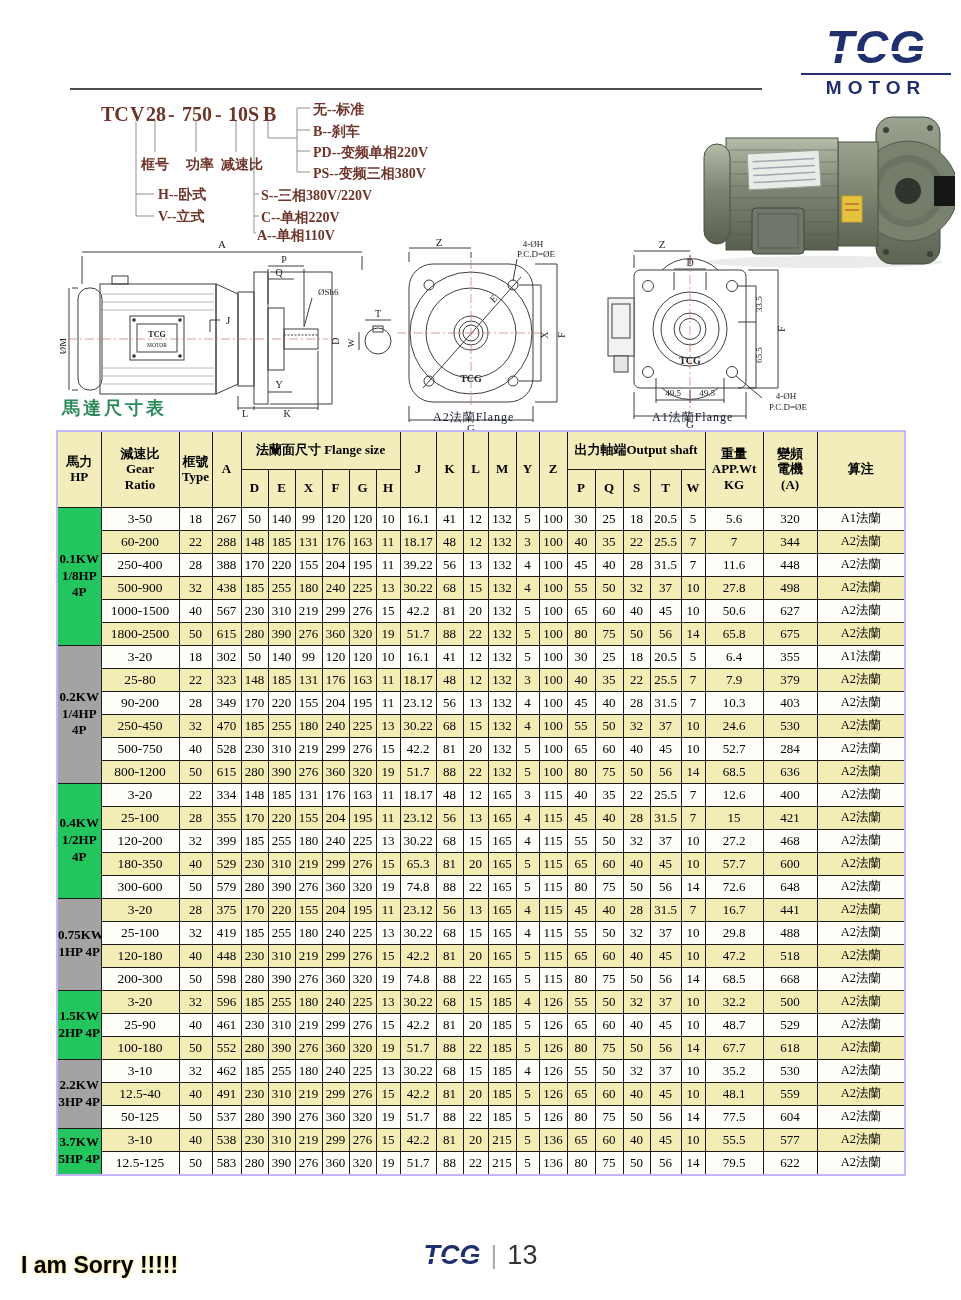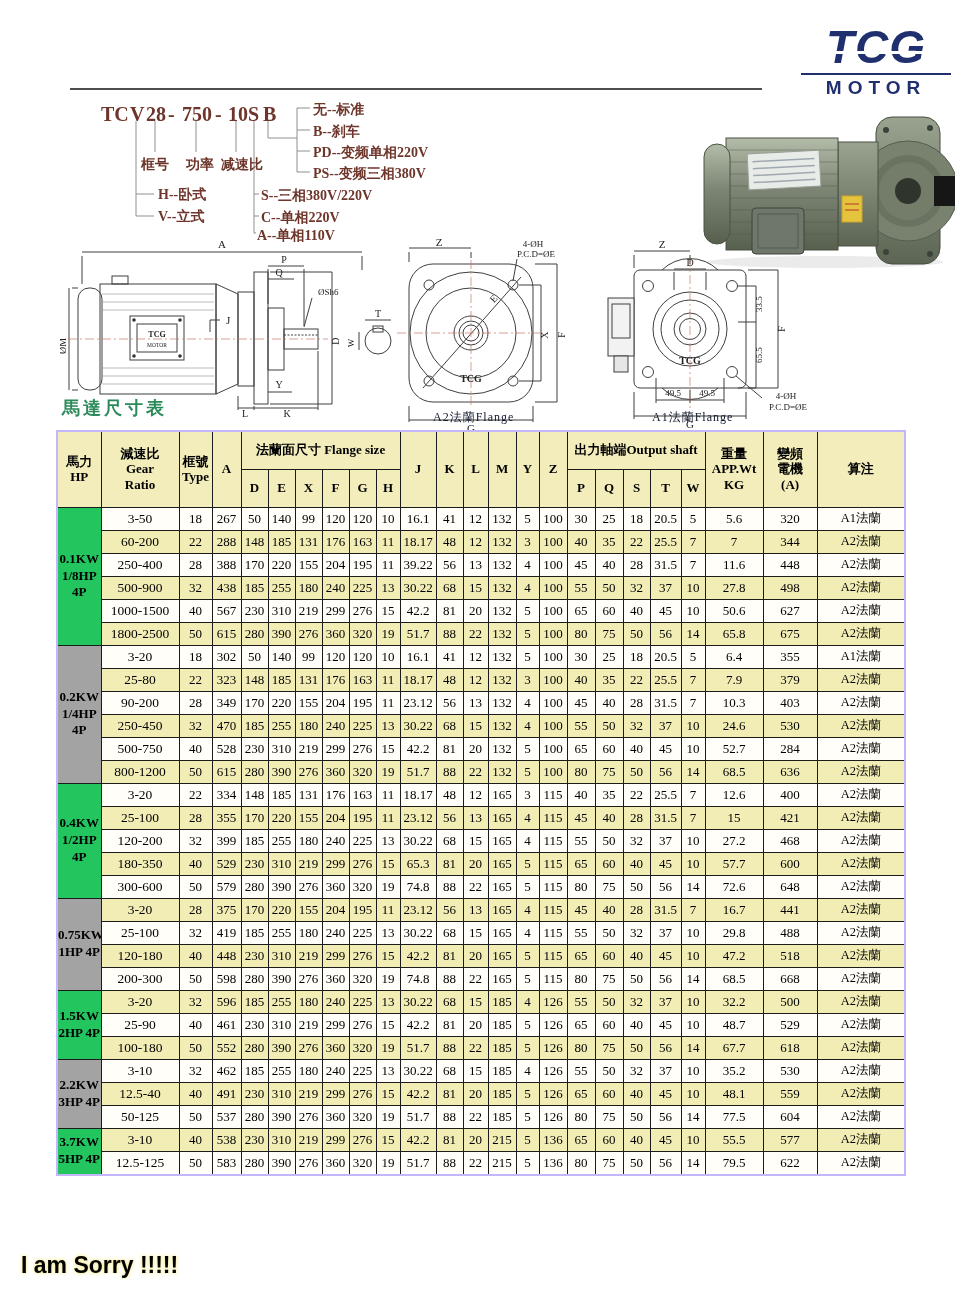--- a/index.html
+++ b/index.html
@@ -1100,15 +1100,20 @@
           <td>50</td>
           <td>56</td>
           <td>14</td>
           <td>79.5</td>
           <td>622</td>
           <td class="note-cell">A2法蘭</td>
         </tr>
       </tbody>
   </table>
 
+  <div class="abs footer">
+    <span class="ftcg">TCG</span>
+    <span class="fsep">|</span>
+    <span class="fnum">13</span>
+  </div>
   <div class="abs sorry">I am Sorry !!!!!</div>
 
 </div>
 
 </body></html>

